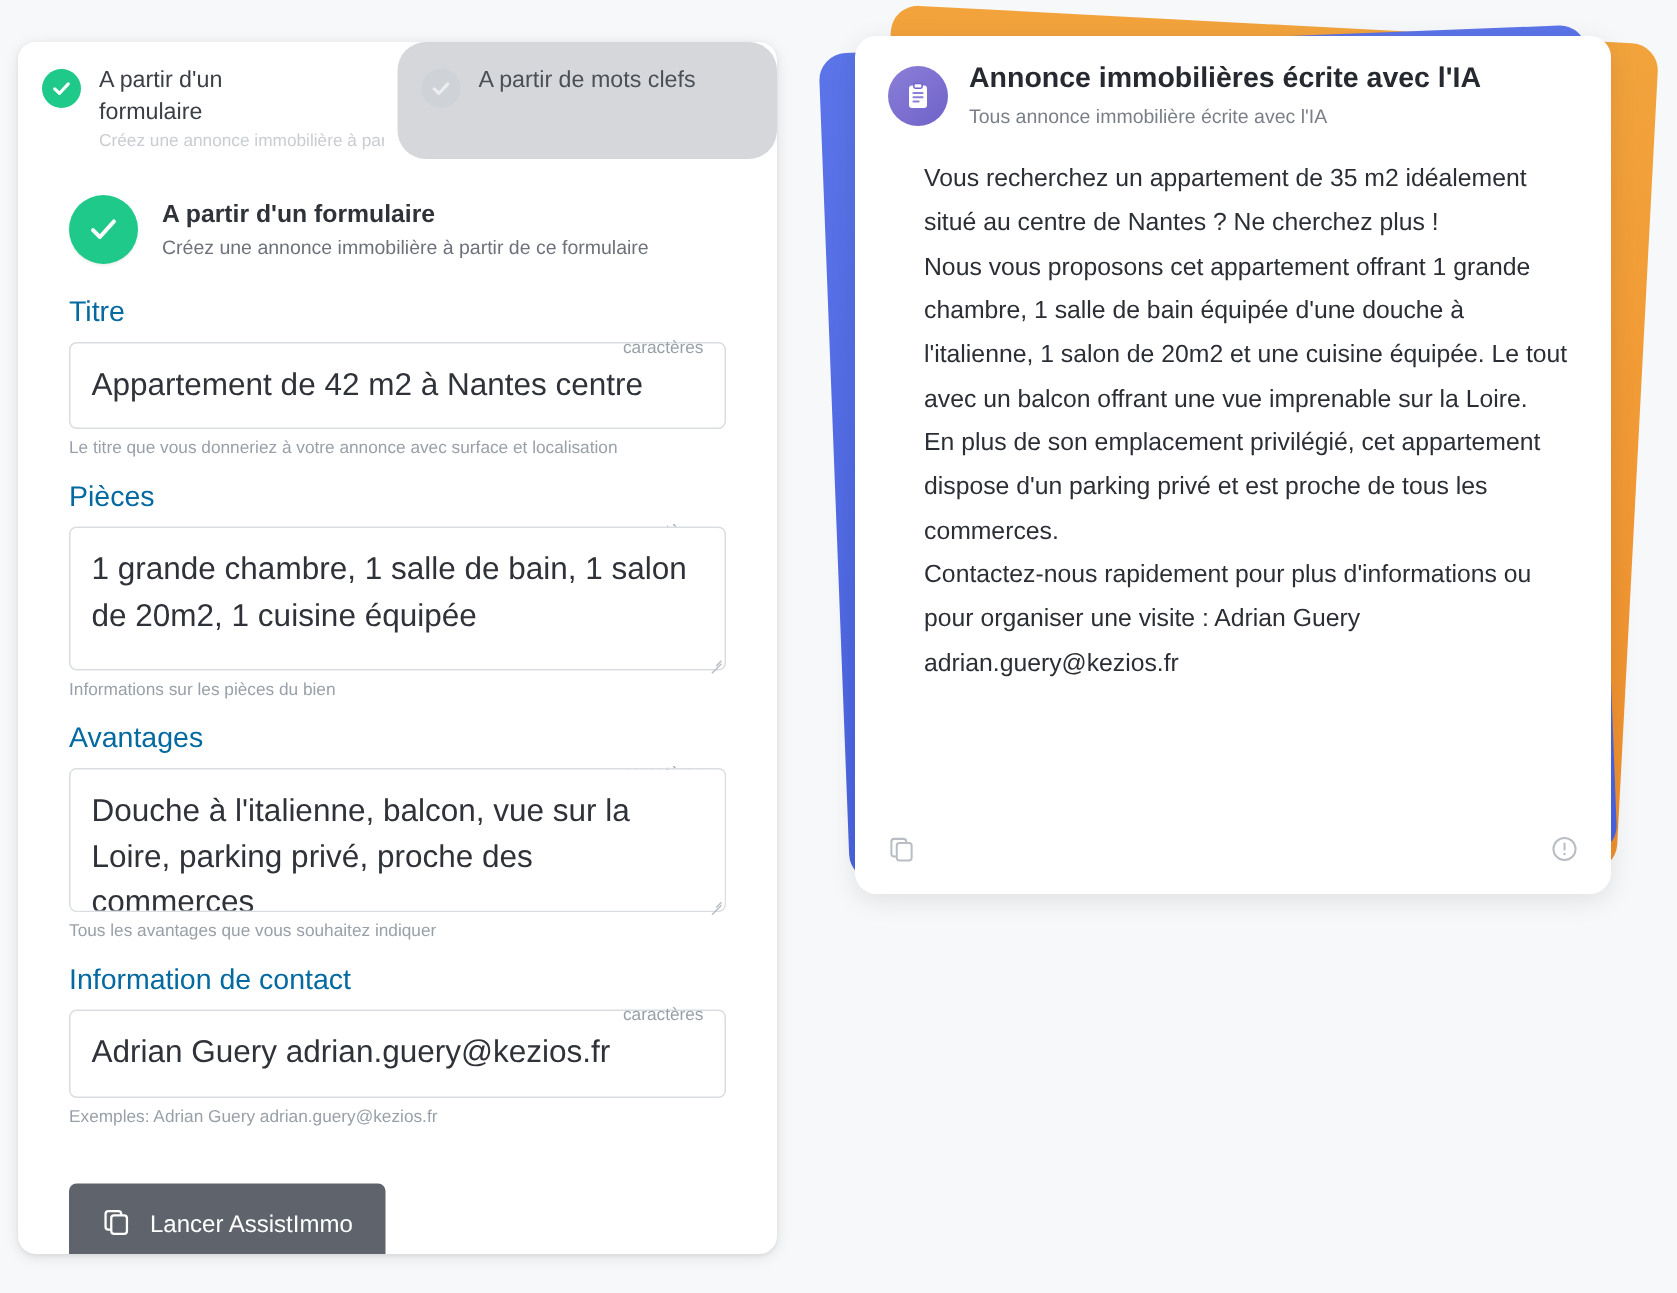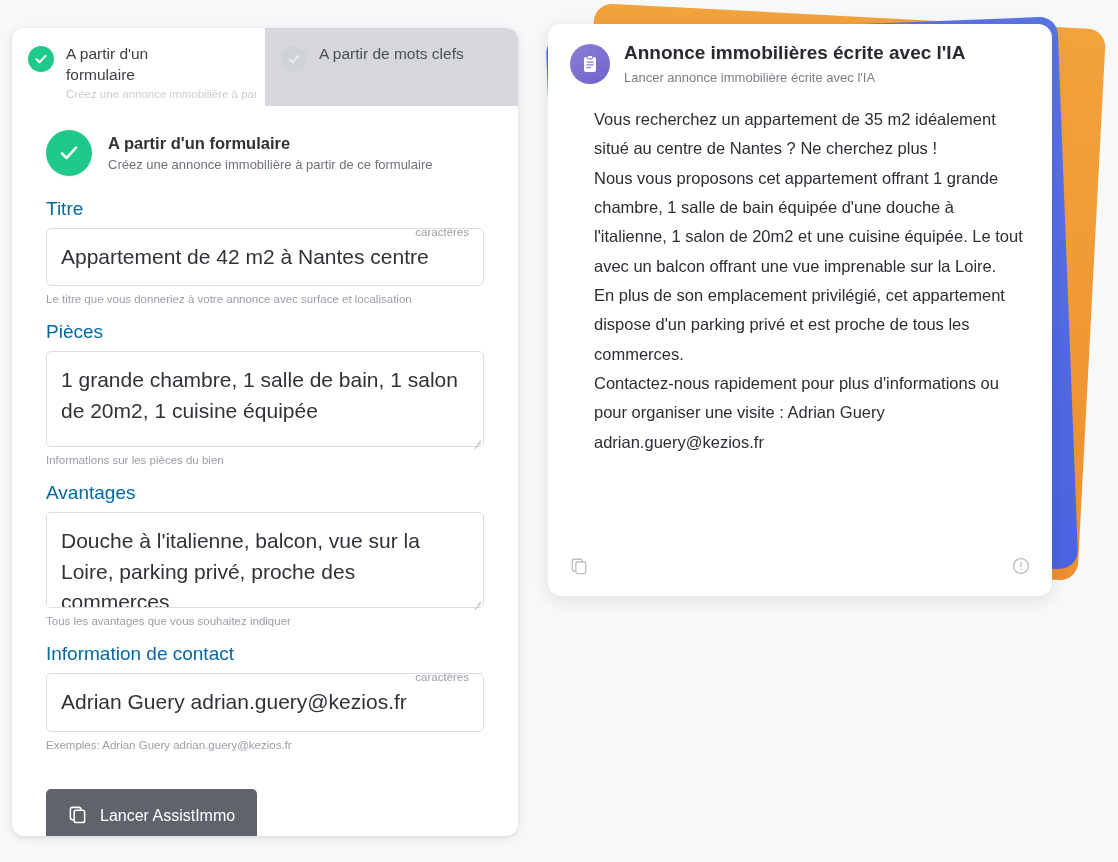--- a/index.html
+++ b/index.html
@@ -38,21 +38,21 @@
   }
   .tab {
     flex: 1 1 50%;
     display: flex;
     align-items: flex-start;
     padding: 16px 14px 0 16px;
     gap: 12px;
     position: relative;
   }
   .tab.active { background: #ffffff; }
-  .tab.inactive { background: #d5d7da; }
+  .tab.inactive { background: #d5d7da; border-radius: 19px; }
 
   .tab-check {
     width: 26px;
     height: 26px;
     border-radius: 50%;
     flex: 0 0 26px;
     display: flex;
     align-items: center;
     justify-content: center;
     margin-top: 2px;
@@ -198,21 +198,21 @@
     left: 16px;
     top: 16px;
     width: 512px;
     height: 552px;
     background: linear-gradient(180deg, #5b74e8 0%, #4a63e0 100%);
     border-radius: 18px;
     transform: rotate(-2.2deg);
   }
   .result-card {
     position: absolute;
-    left: 8px;
+    left: 30px;
     top: 14px;
     width: 504px;
     height: 572px;
     background: #ffffff;
     border-radius: 14px;
     box-shadow: 0 4px 18px rgba(0,0,0,0.10);
     padding: 18px 22px 0 22px;
   }
 
   .result-head {
@@ -377,21 +377,21 @@
           <svg width="20" height="20" viewBox="0 0 20 20">
             <rect x="4" y="3" width="12" height="15" rx="2" fill="#ffffff"></rect>
             <rect x="7.2" y="1.6" width="5.6" height="3.2" rx="1.1" fill="#ffffff" stroke="#6f62c9" stroke-width="1"></rect>
             <rect x="6.3" y="7.4" width="7.4" height="1.3" rx="0.6" fill="#8b7fd8"></rect>
             <rect x="6.3" y="10.2" width="7.4" height="1.3" rx="0.6" fill="#8b7fd8"></rect>
             <rect x="6.3" y="13" width="4.8" height="1.3" rx="0.6" fill="#8b7fd8"></rect>
           </svg>
         </span>
         <div>
           <div class="result-title">Annonce immobilières écrite avec l'IA</div>
-          <div class="result-sub">Lancer annonce immobilière écrite avec l'IA</div>
+          <div class="result-sub">Tous annonce immobilière écrite avec l'IA</div>
         </div>
       </div>
 
       <div class="result-body">
         <p>Vous recherchez un appartement de 35 m2 idéalement situé au centre de Nantes ? Ne cherchez plus !</p>
         <p>Nous vous proposons cet appartement offrant 1 grande chambre, 1 salle de bain équipée d'une douche à l'italienne, 1 salon de 20m2 et une cuisine équipée. Le tout avec un balcon offrant une vue imprenable sur la Loire.</p>
         <p>En plus de son emplacement privilégié, cet appartement dispose d'un parking privé et est proche de tous les commerces.</p>
         <p>Contactez-nous rapidement pour plus d'informations ou pour organiser une visite : Adrian Guery adrian.guery@kezios.fr</p>
       </div>
 

